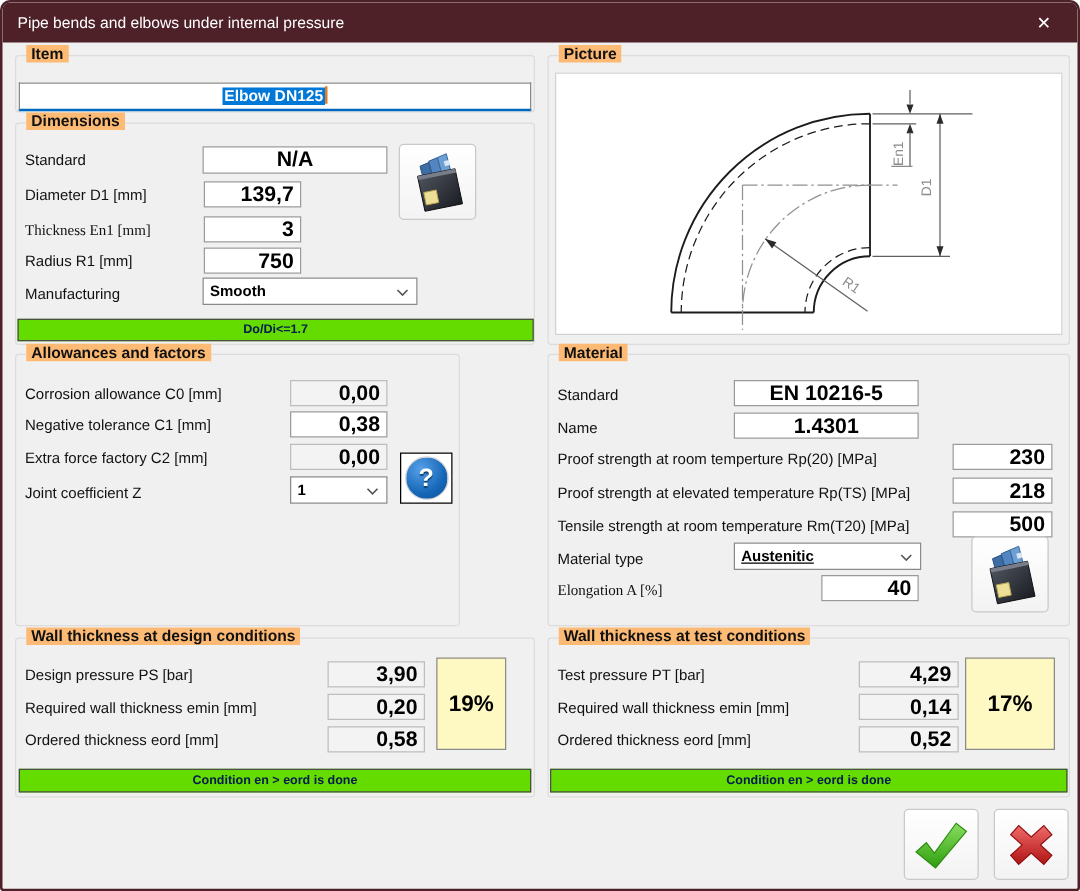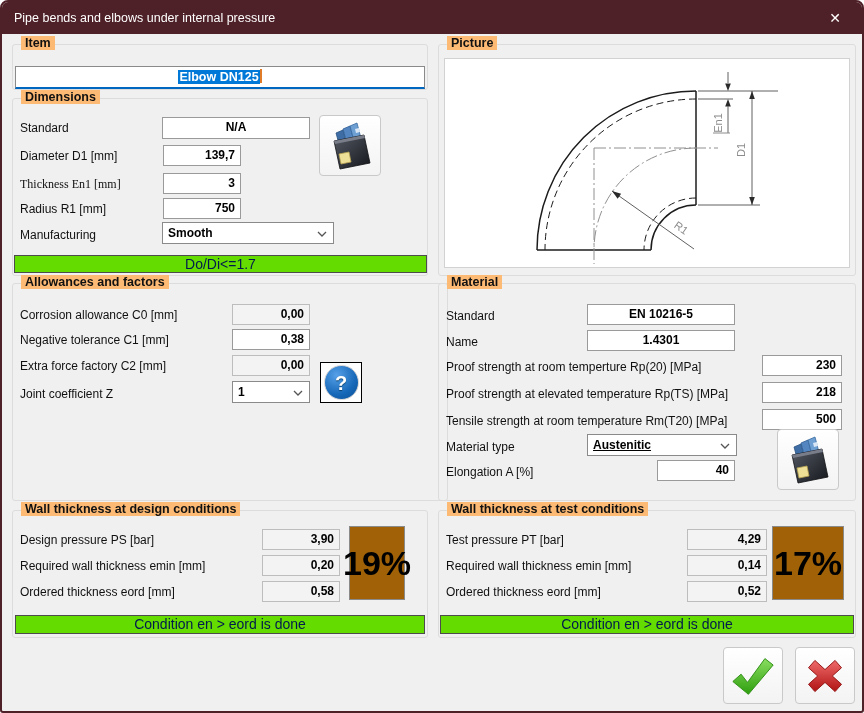--- a/index.html
+++ b/index.html
@@ -13,35 +13,35 @@
   .titlebar{left:0;top:0;width:100%;height:32px;background:#4e2027;color:#fff;}
   .title-text{left:12px;top:0;line-height:32px;font-size:12.5px;color:#fff;white-space:nowrap;}
   .close-btn{right:6px;top:0;width:42px;height:32px;text-align:center;line-height:32px;
     font-size:14px;color:#fff;cursor:default;}
   
   .group{border:1px solid #dcdcdc;border-radius:3px;}
   .group-title{position:absolute;top:-9px;left:8px;background:#fdba74;padding:0 4px;
     font-size:12.5px;font-weight:bold;color:#111;white-space:nowrap;}
   .lbl{font-size:12px;color:#111;white-space:nowrap;line-height:16px;}
   
-  .field{background:#fff;border:1px solid #9a9a9a;font-size:12px;font-weight:bold;color:#000;
+  .field{background:#fff;border:1px solid #9a9a9a;font-size:17px;font-weight:bold;color:#000;
     line-height:19px;overflow:hidden;white-space:nowrap;}
   .field.center{text-align:center;}
   .field.right{text-align:right;padding-right:5px;}
   .field.readonly{background:#f3f3f3;border-color:#bdbdbd;}
   .itemfield{background:#fff;border:1px solid #8a8a8a;border-bottom:2px solid #0067c0;
     text-align:center;font-size:12.5px;font-weight:bold;line-height:20px;}
   .sel{background:#0078d7;color:#fff;padding:0 1px;}
   .caret{display:inline-block;width:2px;height:14px;background:#e07b28;vertical-align:-2px;}
   .dropdown{background:#fff;border:1px solid #8a8a8a;font-size:12px;font-weight:bold;
     line-height:20px;padding-left:5px;white-space:nowrap;}
   .dd-chev{position:absolute;right:6px;top:8px;}
-  .statusbar{background:#64dc00;border:1px solid #4c4c4c;color:#001a4d;font-weight:normal;
-    font-size:14px;text-align:center;line-height:16px;}
-  .pctbox{background:#a16207;border:1px solid #8a8a8a;font-size:34px;font-weight:bold;
+  .statusbar{background:#64dc00;border:1px solid #4c4c4c;color:#001a4d;font-weight:bold;
+    font-size:10px;text-align:center;line-height:16px;}
+  .pctbox{background:#fef9c3;border:1px solid #8a8a8a;font-size:18px;font-weight:bold;
     text-align:center;color:#000;display:flex;align-items:center;justify-content:center;}
   
   .iconbtn{background:linear-gradient(#ffffff,#f3f3f3);border:1px solid #c9c9c9;border-radius:4px;
     display:flex;align-items:center;justify-content:center;cursor:default;}
   .helpbtn{background:#fff;border:1px solid #000;display:flex;align-items:center;justify-content:center;}
   .help-circle{width:33px;height:33px;border-radius:50%;
     background:radial-gradient(circle at 35% 28%,#57a0e8,#1668b8 60%,#0c4f96 100%);
     border:1px solid #d5d5d5;display:flex;align-items:center;justify-content:center;}
   .help-q{color:#fff;font-weight:bold;font-size:20px;line-height:20px;text-shadow:0 1px 1px #08406e;}
   .picture-canvas{background:#fff;border:1px solid #d2d2d2;}
@@ -150,21 +150,21 @@
       <line x1="253" y1="146" x2="315" y2="146" stroke="#606060" stroke-width="1"></line>
       <line x1="307" y1="32" x2="307" y2="146" stroke="#606060" stroke-width="1"></line>
       <polygon points="307,32 304.2,40 309.8,40" fill="#2a2a2a"></polygon>
       <polygon points="307,146 304.2,138 309.8,138" fill="#2a2a2a"></polygon>
       <g transform="translate(300,91) rotate(-90)">
         <text x="0" y="0" text-anchor="middle" font-size="11" fill="#8c8c8c" font-family="Liberation Sans, sans-serif">D1</text>
       </g>
     </svg>
   </div>
 
-  <div class="abs group" style="left:10px;top:281px;width:436px;height:218px;">
+  <div class="abs group" style="left:10px;top:281px;width:356px;height:218px;">
     <span class="group-title">Allowances and factors</span>
   </div>
   <div class="abs lbl" style="left:18px;top:305px;">Corrosion allowance C0 [mm]</div>
   <div class="abs field right readonly" style="left:230px;top:302px;width:78px;height:21px;">0,00</div>
   <div class="abs lbl" style="left:18px;top:330px;">Negative tolerance C1 [mm]</div>
   <div class="abs field right" style="left:230px;top:327px;width:78px;height:21px;">0,38</div>
   <div class="abs lbl" style="left:18px;top:356px;">Extra force factory C2 [mm]</div>
   <div class="abs field right readonly" style="left:230px;top:353px;width:78px;height:21px;">0,00</div>
   <div class="abs lbl" style="left:18px;top:384px;">Joint coefficient Z</div>
   <div class="abs dropdown" style="left:230px;top:379px;width:78px;height:22px;">
@@ -192,21 +192,21 @@
   <div class="abs field right" style="left:760px;top:380px;width:80px;height:21px;">218</div>
   <div class="abs lbl" style="left:444px;top:411px;">Tensile strength at room temperature Rm(T20) [MPa]</div>
   <div class="abs field right" style="left:760px;top:407px;width:80px;height:21px;">500</div>
   <div class="abs lbl" style="left:444px;top:437px;">Material type</div>
   <div class="abs dropdown" style="left:585px;top:432px;width:150px;height:22px;text-decoration:underline;">
     <span>Austenitic</span>
     <svg class="dd-chev" width="10" height="6">
         <polyline points="1,1 5,5 9,1" fill="none" stroke="#555" stroke-width="1.3"></polyline>
       </svg>
   </div>
-  <div class="abs lbl" style="left:444px;top:462px;">Elongation A [%]</div>
+  <div class="abs lbl" style="left:444px;top:462px;font-family:Liberation Serif, serif;">Elongation A [%]</div>
   <div class="abs field right" style="left:655px;top:458px;width:78px;height:21px;">40</div>
   <div class="abs iconbtn" style="left:775px;top:427px;width:62px;height:61px;">
     <svg width="44" height="50" viewBox="0 0 44 50">
       <path d="M8 12 L15 9 L22 36 L15 38 Z" fill="#3e6da6" stroke="#27507f" stroke-width="0.8"></path>
       <path d="M15 8 L22 5 L29 32 L22 34 Z" fill="#5385c1" stroke="#2d5c92" stroke-width="0.8"></path>
       <path d="M22 5 L29 2 L36 29 L29 31 Z" fill="#6e9fd3" stroke="#37699f" stroke-width="0.8"></path>
       <path d="M27 8 L31 7 L32 11 L28 12 Z" fill="#d8e6f5"></path>
       <path d="M6 20 L36 14 L42 42 L12 48 Z" fill="url(#ghold)" stroke="#101114" stroke-width="0.8"></path>
       <path d="M6 20 L36 14 L37 17 L7 23 Z" fill="#787d89"></path>
       <path d="M11 33 L21 31 L23 41 L13 43 Z" fill="#eedf96" stroke="#b8a353" stroke-width="0.8"></path>

